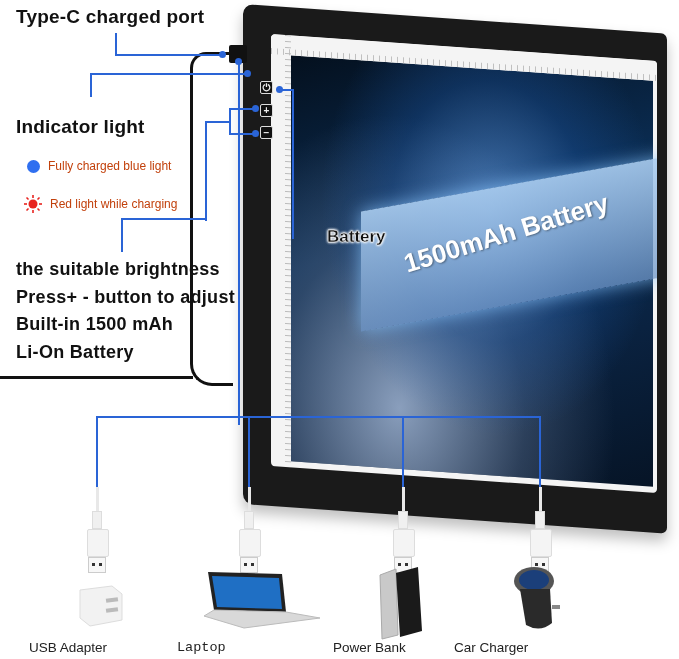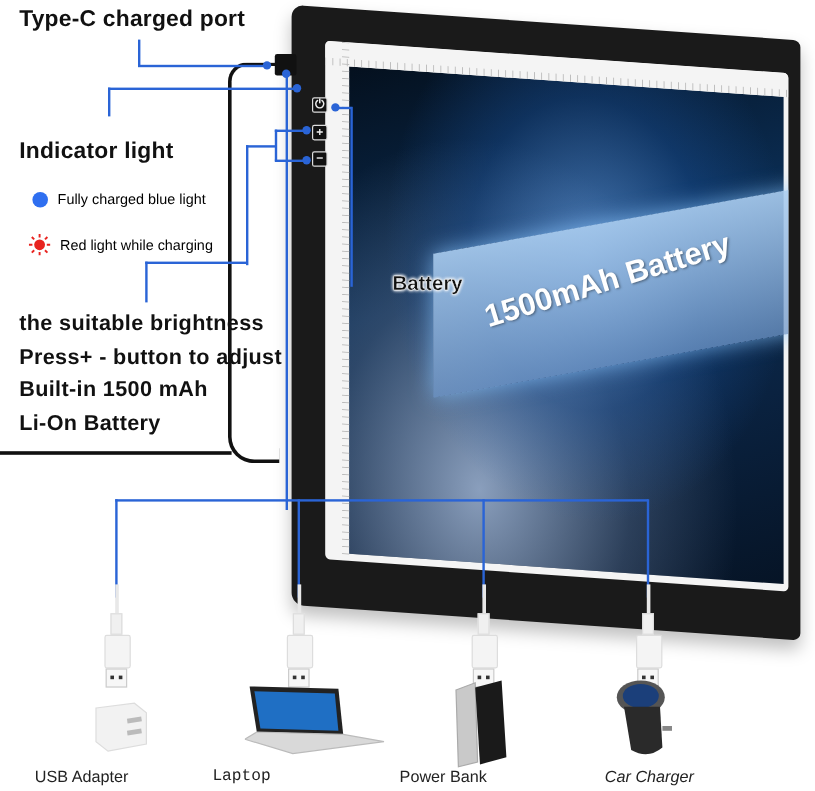--- a/index.html
+++ b/index.html
@@ -1,19 +1,19 @@
 <!DOCTYPE html>
 <html><head>
 <meta charset="utf-8">
 <style>
   html,body{margin:0;padding:0;background:#ffffff;}
   body{width:679px;height:659px;position:relative;overflow:hidden;font-family:"Liberation Sans",sans-serif;color:#111;}
   .abs{position:absolute;}
   .title{font-weight:bold;font-size:19px;letter-spacing:0.2px;}
-  .legend-row{display:flex;align-items:center;gap:8px;font-size:12px;color:#000000;}
+  .legend-row{display:flex;align-items:center;gap:8px;font-size:12px;color:#c2410c;}
   .blue-dot{width:13px;height:13px;border-radius:50%;background:#2f6ff0;display:inline-block;}
   .red-sun{width:18px;height:18px;position:relative;display:inline-block;}
   .desc{font-weight:bold;font-size:18px;line-height:27.5px;letter-spacing:0.3px;}
   .line{position:absolute;background:#2a64d6;}
   .dot{position:absolute;width:7px;height:7px;border-radius:50%;background:#2a64d6;}
   
   .pad{position:absolute;left:243px;top:4px;width:424px;height:500px;background:#1a1a1a;border-radius:10px 6px 6px 10px;transform:skewY(4deg);transform-origin:left top;box-shadow:0 8px 14px rgba(0,0,0,0.25);}
   .pad-inner{position:absolute;left:28px;top:28px;right:10px;bottom:40px;background:#f4f4f4;border-radius:4px;overflow:hidden;}
   .ruler-top{position:absolute;left:0;top:0;right:0;height:20px;background:repeating-linear-gradient(90deg,#bbb 0 1px,transparent 1px 6px),#f4f4f4;background-size:6px 6px;background-repeat:repeat-x;background-position:0 14px;}
   .ruler-left{position:absolute;left:0;top:0;bottom:0;width:20px;background:repeating-linear-gradient(180deg,#bbb 0 1px,transparent 1px 6px);background-size:6px 6px;background-repeat:repeat-y;background-position:14px 0;}
@@ -176,13 +176,13 @@
     <ellipse cx="24" cy="18" rx="20" ry="14" fill="#555"></ellipse>
     <ellipse cx="24" cy="17" rx="15" ry="10" fill="#1b3f7a"></ellipse>
     <path d="M10 26 L40 26 L42 60 Q30 70 16 62 Z" fill="#2a2a2a"></path>
     <rect x="42" y="42" width="8" height="4" fill="#888"></rect>
   </svg>
 </div>
 
 <div class="device-label" style="left:29px;top:640px;">USB Adapter</div>
 <div class="device-label" style="left:177px;top:640px;font-family:Liberation Mono, monospace;">Laptop</div>
 <div class="device-label" style="left:333px;top:640px;">Power Bank</div>
-<div class="device-label" style="left:504px;top:640px;font-style:italic;">Car Charger</div>
+<div class="device-label" style="left:454px;top:640px;">Car Charger</div>
 
 </body></html>

